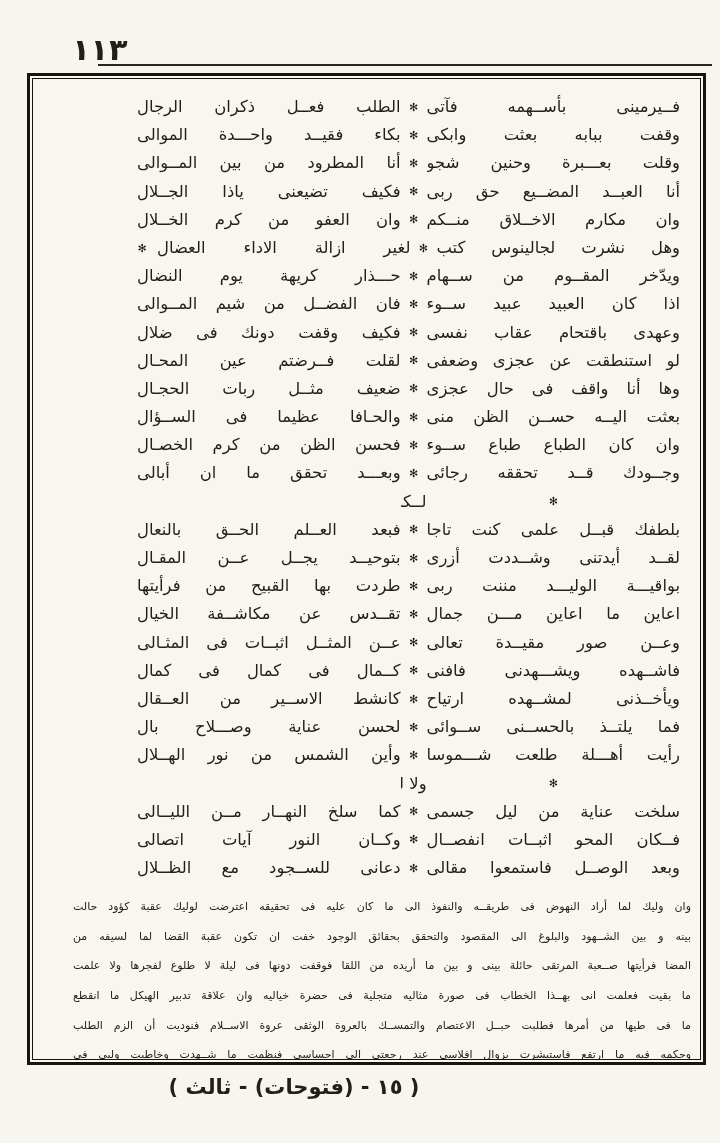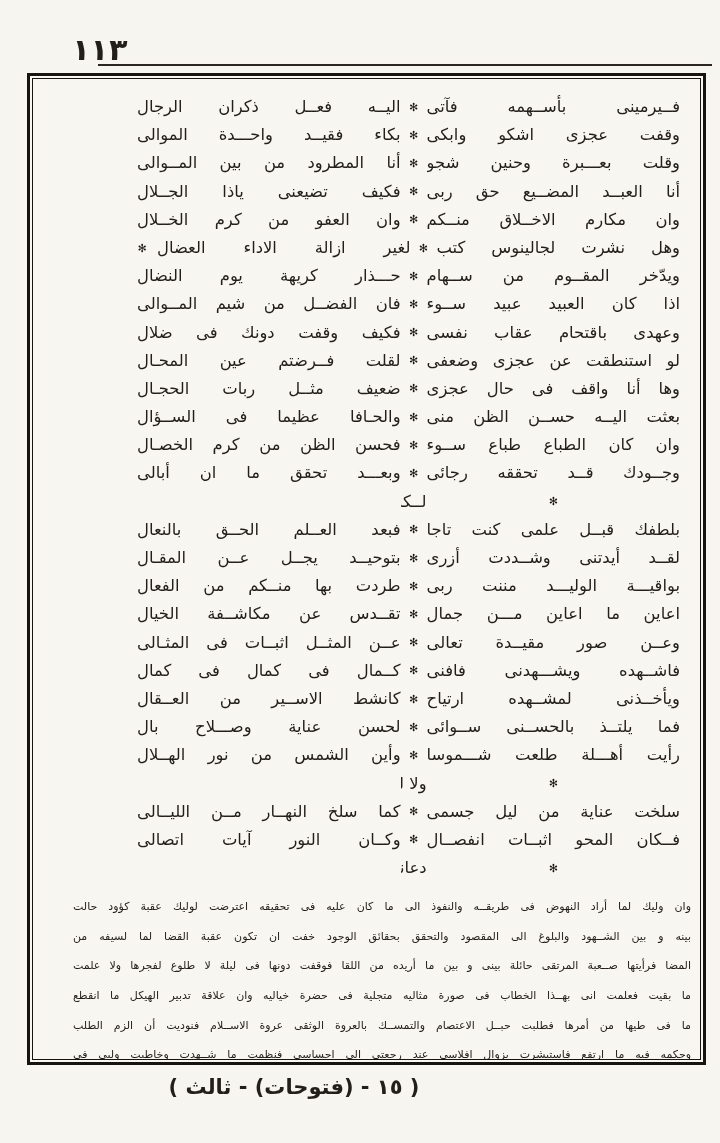--- a/index.html
+++ b/index.html
@@ -100,24 +100,24 @@
 
   <div class="head-rule"></div>
 
   <div class="frame-outer">
     <div class="frame-inner">
 
       <div class="poem">
           <div class="verse-row">
             <span class="hemistich">فــيرمينى بأســهمه فآتى</span>
             <span class="sep-star">✻</span>
-            <span class="hemistich">اليــه فعــل ذكران الرجال</span>
-          </div>
-          <div class="verse-row">
-            <span class="hemistich">وقفت عجزى اشكو وابكى</span>
+            <span class="hemistich">الطلب فعــل ذكران الرجال</span>
+          </div>
+          <div class="verse-row">
+            <span class="hemistich">وقفت ببابه بعثت وابكى</span>
             <span class="sep-star">✻</span>
             <span class="hemistich">بكاء فقيــد واحـــدة الموالى</span>
           </div>
           <div class="verse-row">
             <span class="hemistich">وقلت بعـــبرة وحنين شجو</span>
             <span class="sep-star">✻</span>
             <span class="hemistich">أنا المطرود من بين المــوالى</span>
           </div>
           <div class="verse-row">
             <span class="hemistich">أنا العبــد المضــيع حق ربى</span>
@@ -185,21 +185,21 @@
             <span class="hemistich">فبعد العــلم الحــق بالنعال</span>
           </div>
           <div class="verse-row">
             <span class="hemistich">لقــد أيدتنى وشــددت أزرى</span>
             <span class="sep-star">✻</span>
             <span class="hemistich">بتوحيــد يجــل عــن المقـال</span>
           </div>
           <div class="verse-row">
             <span class="hemistich">بواقيـــة الوليـــد مننت ربى</span>
             <span class="sep-star">✻</span>
-            <span class="hemistich">طردت بها منــكم من الفعال</span>
+            <span class="hemistich">طردت بها القبيح من فرأيتها</span>
           </div>
           <div class="verse-row">
             <span class="hemistich">اعاين ما اعاين مـــن جمال</span>
             <span class="sep-star">✻</span>
             <span class="hemistich">تقــدس عن مكاشــفة الخيال</span>
           </div>
           <div class="verse-row">
             <span class="hemistich">وعــن صور مقيــدة تعالى</span>
             <span class="sep-star">✻</span>
             <span class="hemistich">عــن المثــل اثبــات فى المثـالى</span>
@@ -232,20 +232,21 @@
             <span class="hemistich">سلخت عناية من ليل جسمى</span>
             <span class="sep-star">✻</span>
             <span class="hemistich">كما سلخ النهــار مــن الليــالى</span>
           </div>
           <div class="verse-row">
             <span class="hemistich">فــكان المحو اثبــات انفصــال</span>
             <span class="sep-star">✻</span>
             <span class="hemistich">وكــان النور آيات اتصالى</span>
           </div>
           <div class="verse-row">
+            <span class="hemistich">وبعد الوصــل فاستمعوا مقالى</span>
             <span class="sep-star">✻</span>
             <span class="hemistich">دعانى للســجود مع الظــلال</span>
           </div>
         </div>
 
       <div class="prose">
           <div class="prose-line">وان وليك لما أراد النهوض فى طريقــه والنفوذ الى ما كان عليه فى تحقيقه اعترضت لوليك عقبة كؤود حالت</div>
           <div class="prose-line">بينه و بين الشــهود والبلوغ الى المقصود والتحقق بحقائق الوجود خفت ان تكون عقبة القضا لما لسيفه من</div>
           <div class="prose-line">المضا فرأيتها صــعبة المرتقى حائلة بينى و بين ما أريده من اللقا فوقفت دونها فى ليلة لا طلوع لفجرها ولا علمت</div>
           <div class="prose-line">ما بقيت فعلمت انى بهــذا الخطاب فى صورة مثاليه متجلية فى حضرة خياليه وان علاقة تدبير الهيكل ما انقطع</div>

